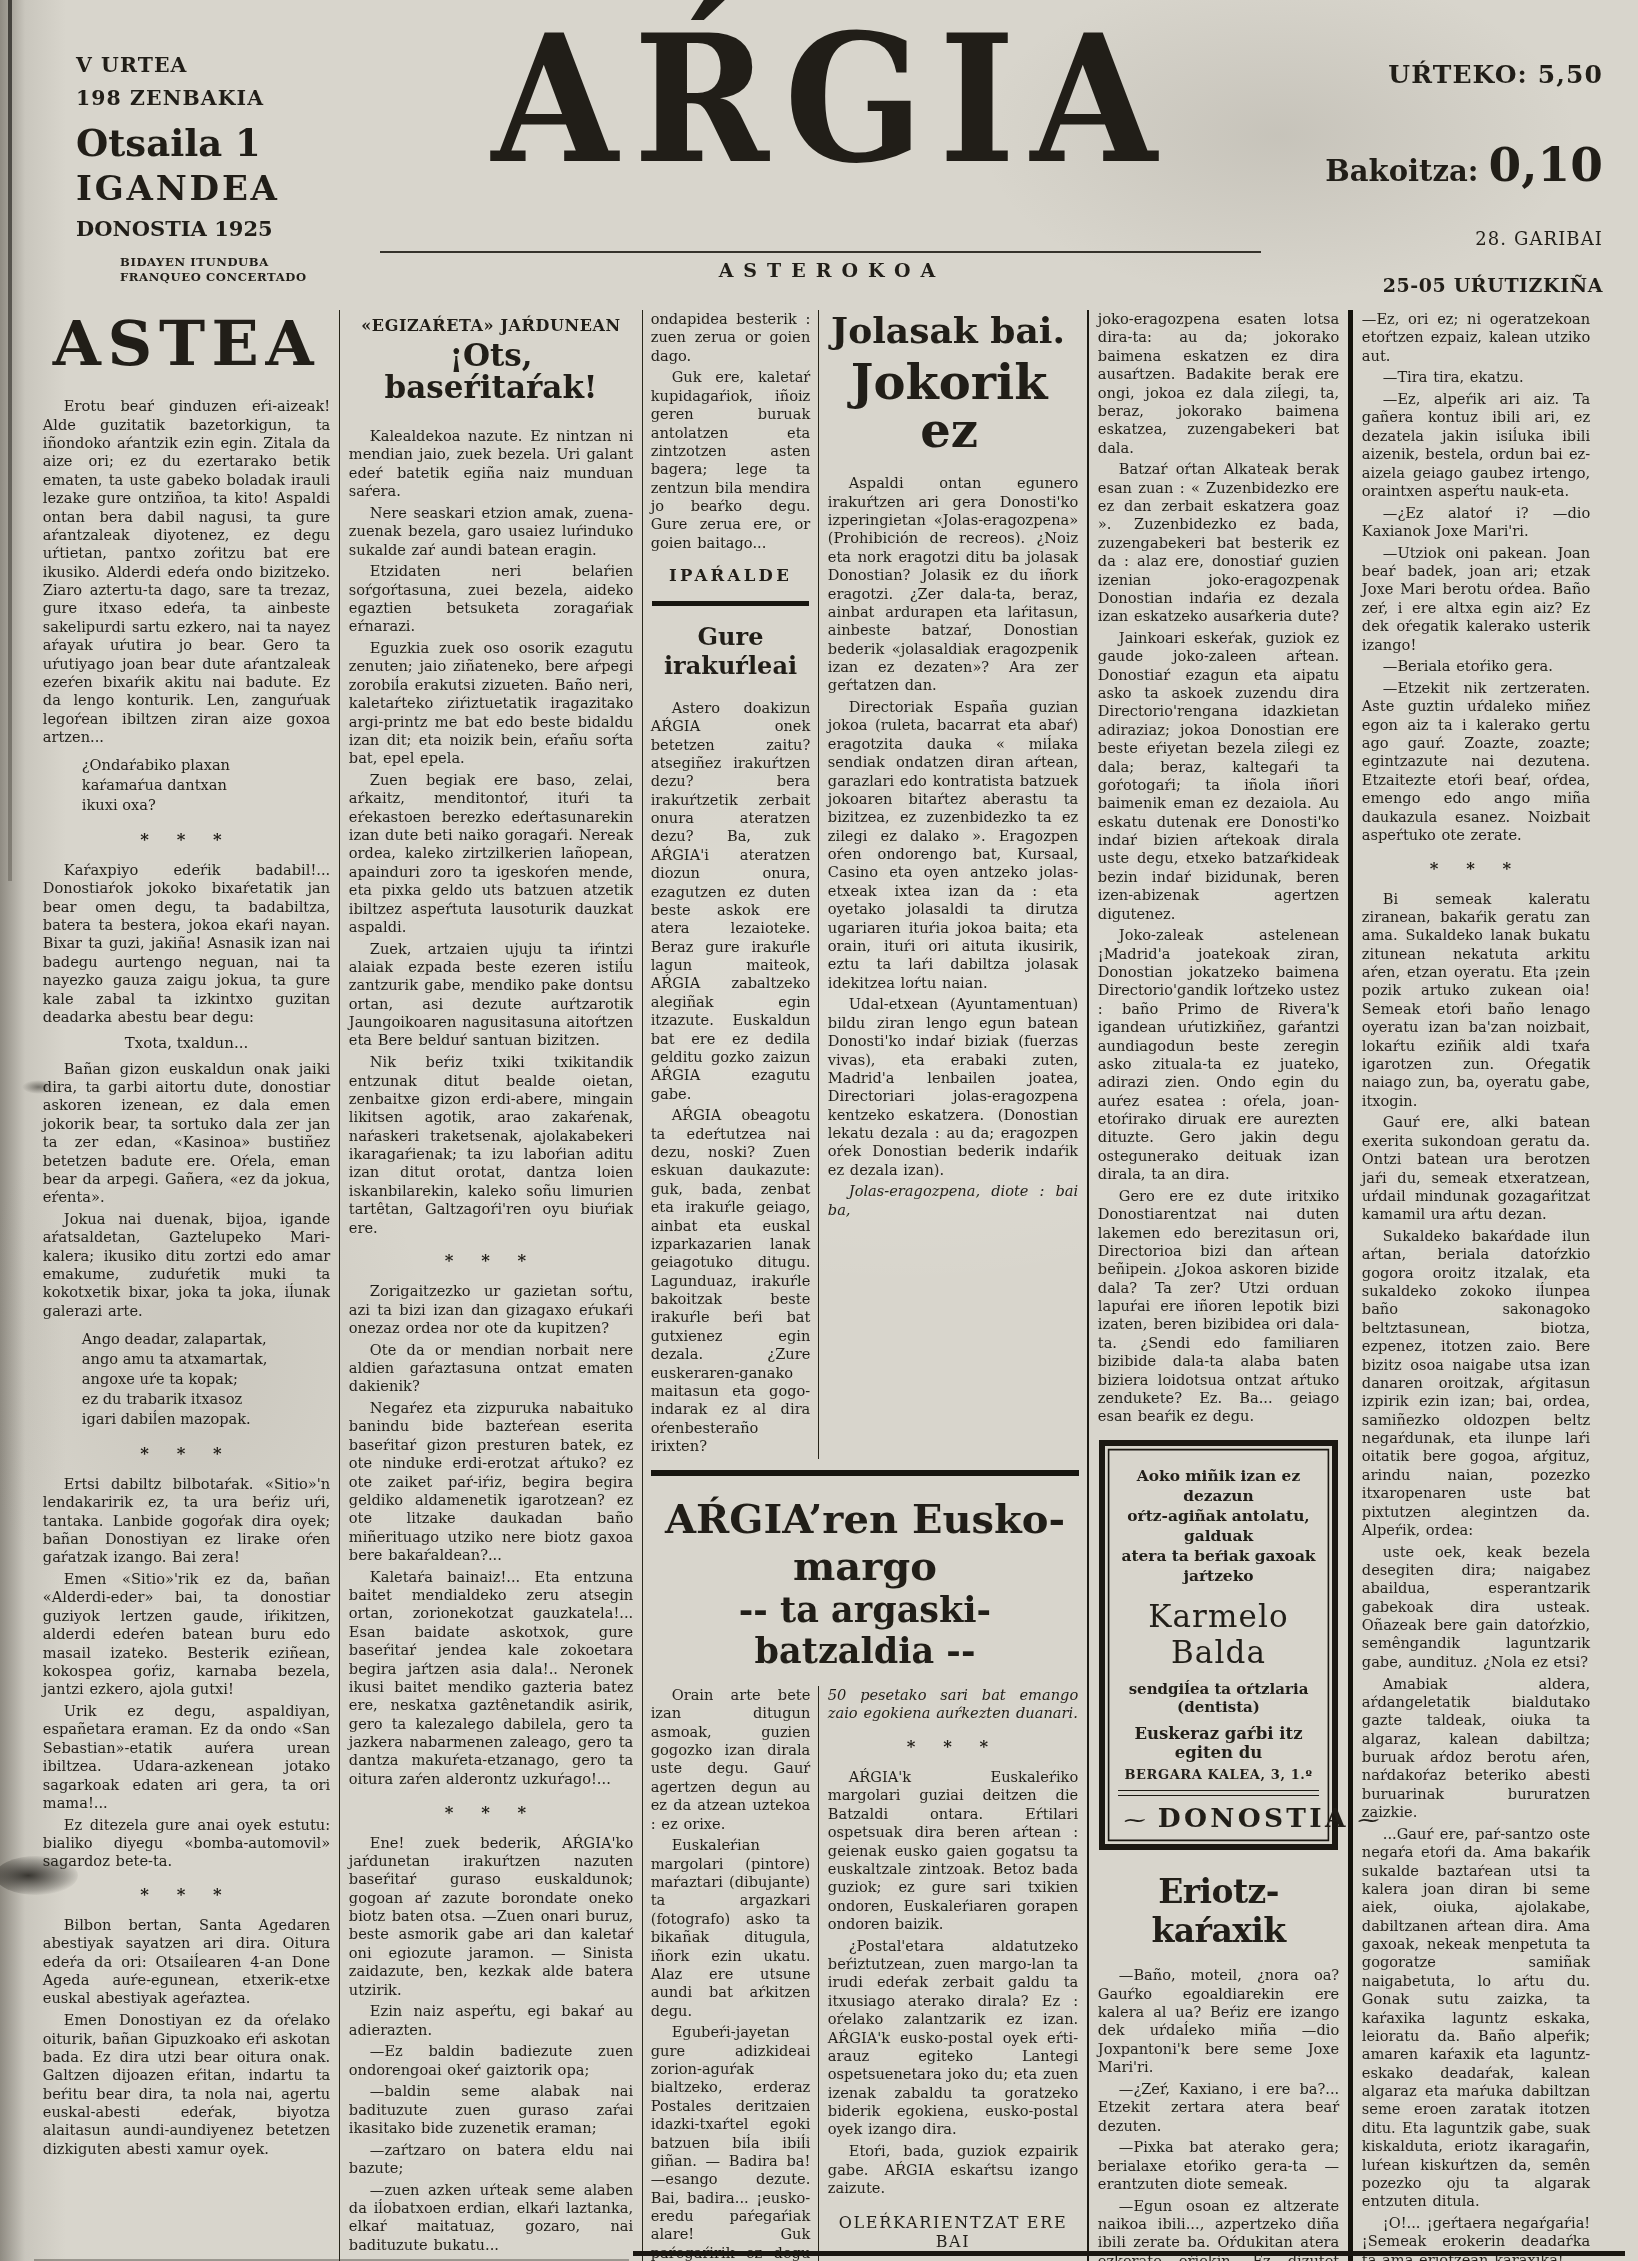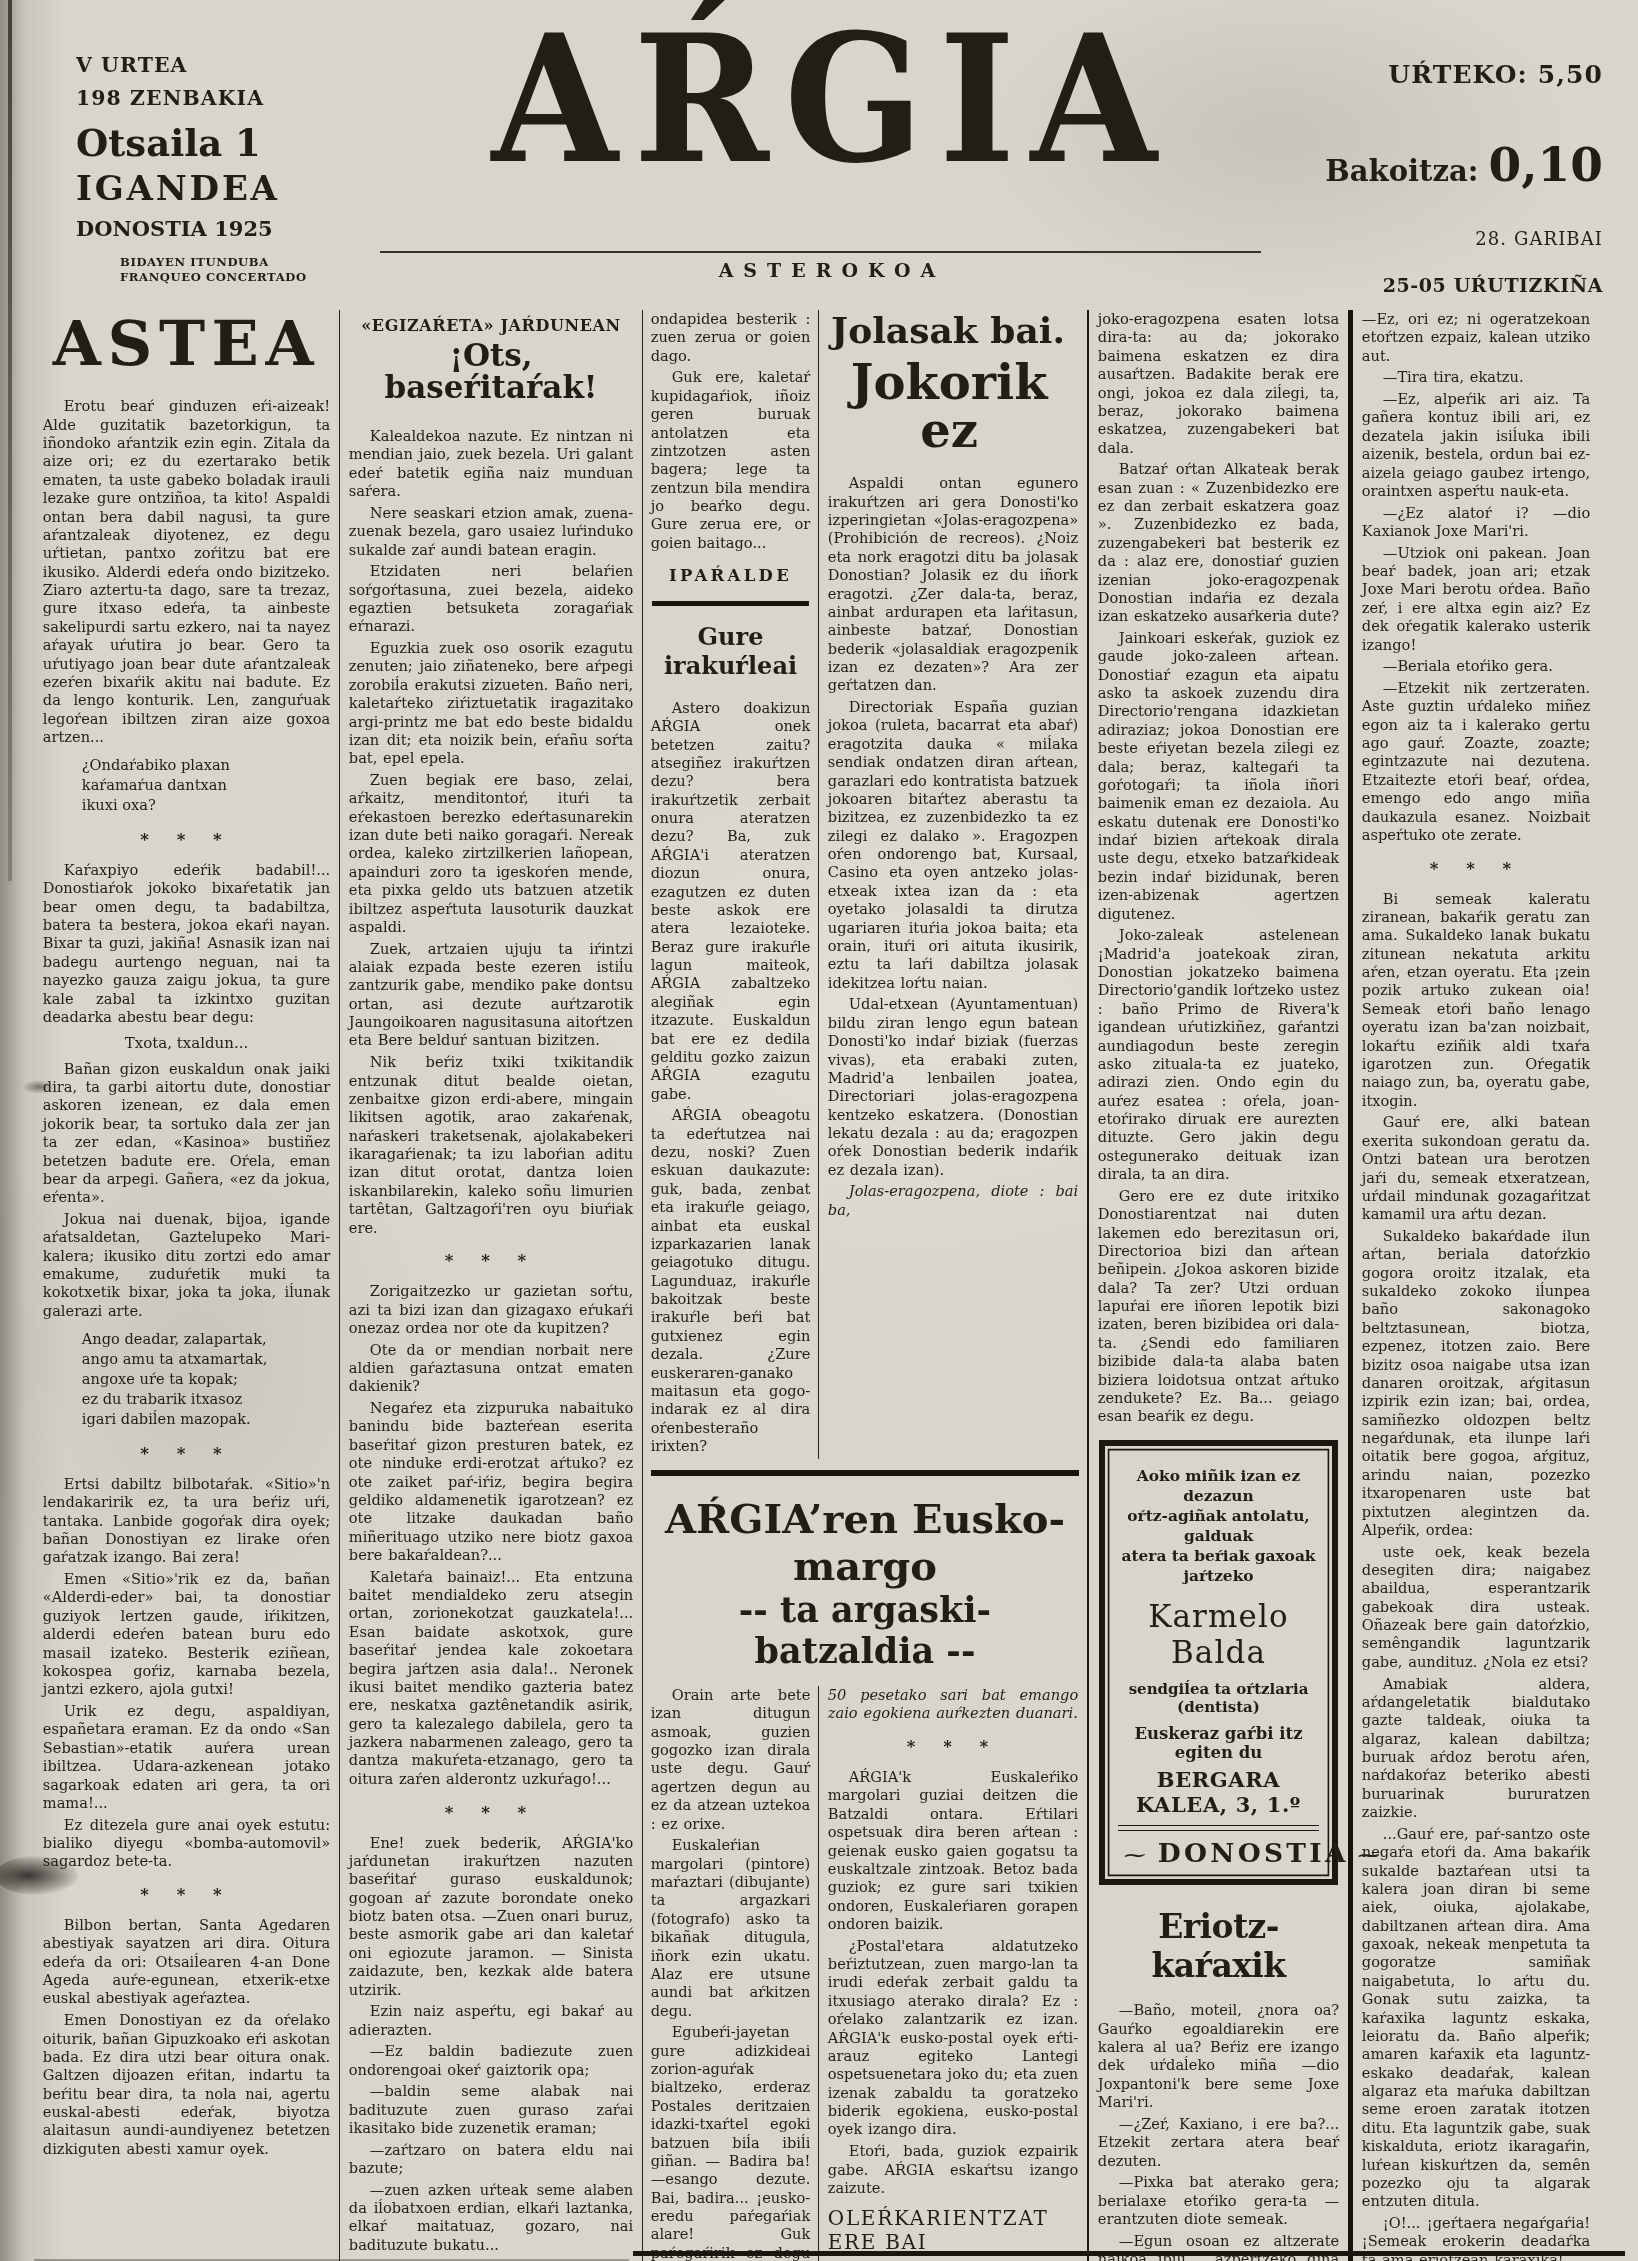--- a/index.html
+++ b/index.html
@@ -56,29 +56,29 @@
 
   .t-astea{font-size:62px;font-weight:bold;text-align:center;letter-spacing:6.6px;margin:3.3px 0 22px 0;line-height:1;}
   .kicker{font-size:16px;font-weight:bold;text-align:center;letter-spacing:0.6px;margin:5.5px 0 4.4px 0;}
   .t-ots{font-size:31px;font-weight:bold;text-align:center;margin:0 0 23px 0;line-height:1.05;}
   .t-gure{font-size:24px;font-weight:bold;text-align:center;margin:5.5px 0 19px 0;}
   .t-jolasak{font-size:36px;font-weight:bold;line-height:1.12;margin:0 0 5.5px 0;padding-left:3.3px;}
   .t-jolasak2{font-size:48px;font-weight:bold;text-align:center;padding-right:7.7px;margin:8px 0 20px 0;line-height:1;}
   .banner{border-top:6.6px solid #17150f;margin:11px 7.7px 14.3px 7.7px;padding-top:19px;text-align:center;line-height:1.18;}
   .banner .l1{font-size:40px;font-weight:bold;}
   .banner .l2{font-size:35px;font-weight:bold;}
-  .subhead{font-size:20px;letter-spacing:1.7px;margin:9px 0 12px 0;}
+  .subhead{font-size:16px;text-align:center;letter-spacing:1.7px;margin:16px 0 12px 0;}
   .t-eriotz{font-size:33px;font-weight:bold;text-align:center;margin:22px 0 16.5px 0;letter-spacing:-0.6px;}
 
   .adbox{border:6.6px solid #1b1812;box-shadow:inset 0 0 0 2.8px #d8d5cc, inset 0 0 0 4.4px #1b1812;margin:14.3px 1.1px 5.5px 1.1px;padding:20px 10px 11px 10px;text-align:center;}
   .ad-top{font-size:15.4px;font-weight:bold;line-height:1.3;}
   .ad-name{font-size:31px;margin:12px 0 10px 0;letter-spacing:1.1px;}
   .ad-sub{font-size:15px;font-weight:bold;margin:2.2px 0;}
   .ad-lang{font-size:16.5px;font-weight:bold;margin:7.7px 0 5.5px 0;}
-  .ad-street{font-size:21px;font-weight:bold;letter-spacing:0.6px;margin:5.5px 0 0 0;}
+  .ad-street{font-size:13px;font-weight:bold;letter-spacing:0.6px;margin:5.5px 0 0 0;}
   .ad-cityrule{height:4.4px;border-top:1.7px solid #1b1812;border-bottom:1.1px solid #1b1812;margin:7.7px 3.3px 5.5px 3.3px;}
   .ad-city{font-size:26.4px;font-weight:bold;letter-spacing:3.3px;}
   .ad-deco{font-size:22px;font-weight:normal;vertical-align:middle;padding:0 8.8px;}
   .bottom-band{position:absolute;left:633px;bottom:5.5px;width:992px;height:5px;background:#1a1711;}
   .bottom-band2{position:absolute;left:34px;bottom:0px;width:595px;height:2.2px;background:rgba(40,36,28,.35);}
 </style>
 </head>
 <body>
 
 <div class="page">

